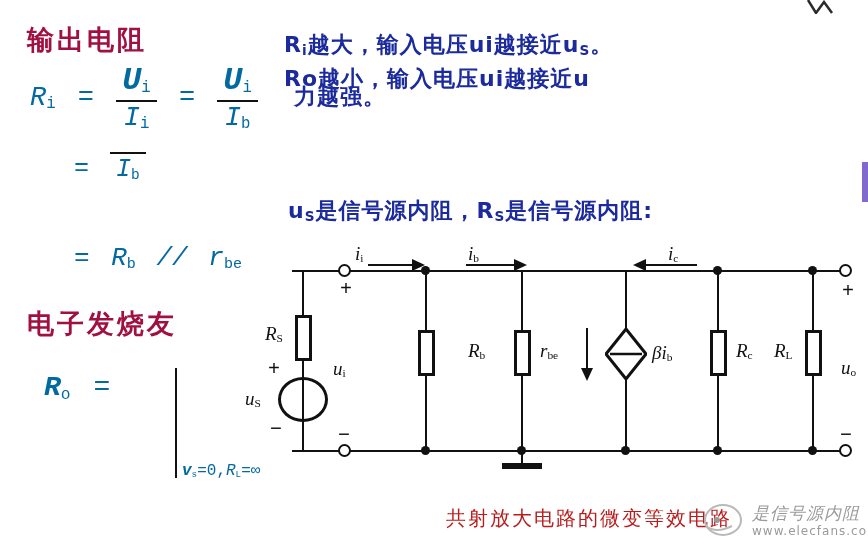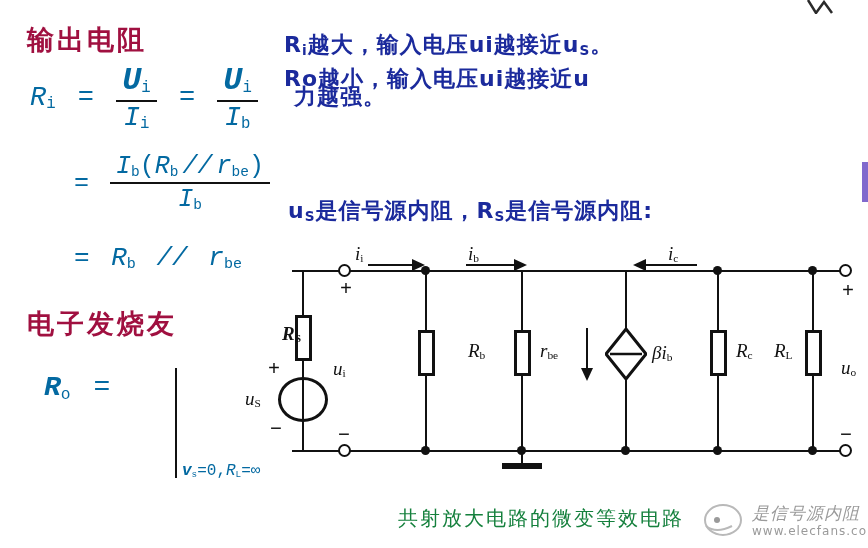--- a/index.html
+++ b/index.html
@@ -41,23 +41,24 @@
     font-size:22px;
     letter-spacing:1px;
     white-space:nowrap;
   }
   .blue sub{font-size:.62em;vertical-align:-0.2em;}
 
   
   .caption{
     font-family:"DejaVu Sans", sans-serif;
     font-size:20px;
-    color:#15803d;
+    color:#b91c1c;
     letter-spacing:2px;
     white-space:nowrap;
+    margin-left:48px;
   }
 
   
   .wire{background:#111;}
   .wh{height:2px;}
   .wv{width:2px;}
   .node{width:9px;height:9px;border-radius:50%;background:#111;}
   .term{width:13px;height:13px;border-radius:50%;border:2.5px solid #111;background:#fff;box-sizing:border-box;}
   .res-v{width:17px;height:46px;border:3px solid #111;background:#fff;box-sizing:border-box;}
   .src-circ{width:50px;height:45px;border-radius:50%;border:3px solid #111;background:transparent;box-sizing:border-box;}
@@ -100,21 +101,20 @@
   <span class="eq">=</span>
   <span class="frac">
     <span class="num"><span class="mi mb" style="font-size:1.18em;">U</span><sub class="s">i</sub></span>
     <span class="den"><span class="mi">I</span><sub class="s">b</sub></span>
   </span>
 </div>
 
 <div class="abs math" style="left:68px;top:152px;font-size:25px;">
   <span class="eq">=</span>
   <span class="frac">
-    <span class="num"><span class="mi">I</span><sub class="s">b</sub><span>(</span><span class="mi">R</span><sub class="s">b</sub><span class="mi" style="padding:0 4px;">//</span><span class="mi">r</span><sub class="s">be</sub><span>)</span></span>
     <span class="den"><span class="mi">I</span><sub class="s">b</sub></span>
   </span>
 </div>
 
 <div class="abs math" style="left:68px;top:243px;font-size:26px;">
   <span class="eq">=</span>
   <span class="mi">R</span><sub class="s">b</sub>
   <span class="mi" style="padding:0 5px;">//</span>
   <span class="mi">r</span><sub class="s">be</sub>
 </div>
@@ -142,21 +142,21 @@
 
 <div class="abs wire wh" style="left:292px;top:270px;width:553px;"></div>
 
 <div class="abs wire wh" style="left:292px;top:450px;width:553px;"></div>
 
 <div class="abs wire wv" style="left:302px;top:270px;height:46px;"></div>
 <div class="abs wire wv" style="left:302px;top:360px;height:18px;"></div>
 <div class="abs wire wv" style="left:302px;top:400px;height:52px;"></div>
 
 <div class="abs res-v" style="left:295px;top:315px;"></div>
-<div class="abs lbl" style="left:282px;top:323px;font-weight:bold;">
+<div class="abs lbl" style="left:265px;top:323px;">
   <span>R</span><sub>S</sub>
 </div>
 
 <div class="abs src-circ" style="left:278px;top:377px;"></div>
 <div class="abs wire wv" style="left:302px;top:377px;height:45px;"></div>
 <div class="abs lbl" style="left:245px;top:388px;">
   <span>u</span><sub>S</sub>
 </div>
 <div class="abs sign" style="left:268px;top:358px;">+</div>
 <div class="abs sign" style="left:270px;top:418px;">−</div>

